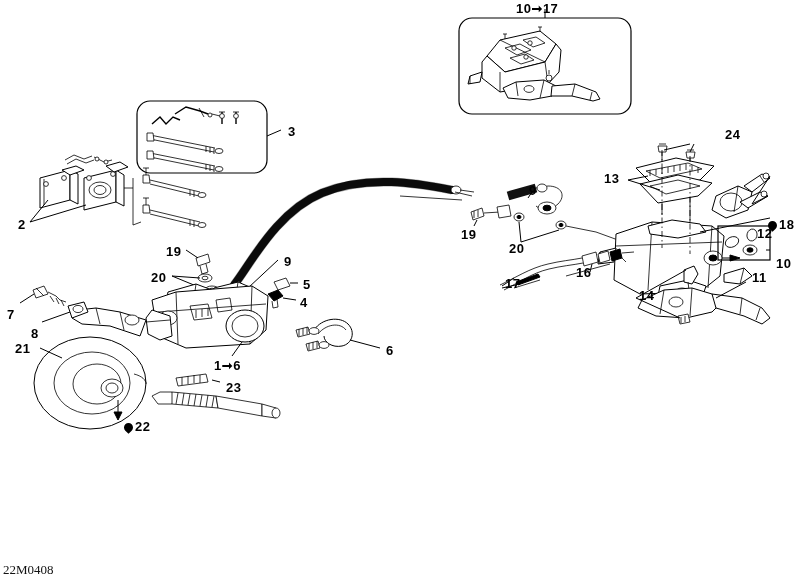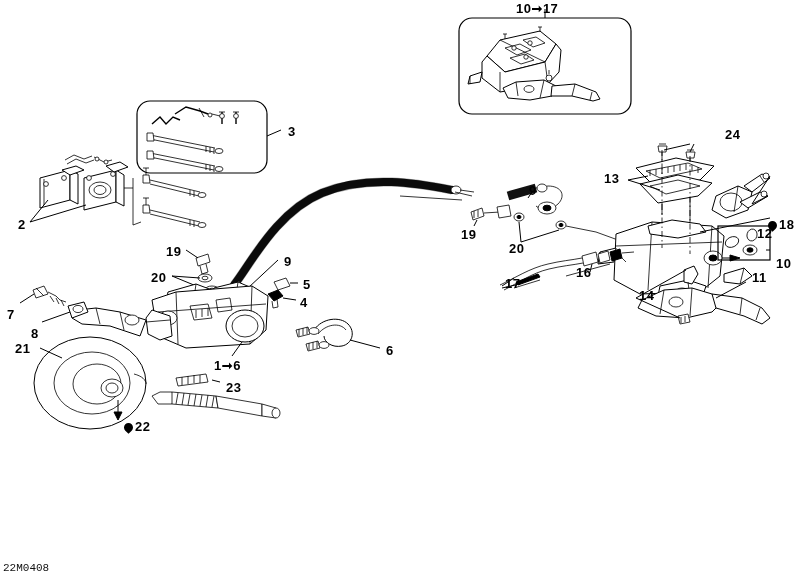--- a/index.html
+++ b/index.html
@@ -2,22 +2,22 @@
 <html><head>
 <meta charset="utf-8">
 <style>
   html,body{margin:0;padding:0;background:#ffffff;}
   body{width:800px;height:580px;position:relative;overflow:hidden;
        font-family:"Liberation Sans",sans-serif;color:#000;}
   #stage{position:absolute;left:0;top:0;width:740px;height:580px;}
   svg#diagram{position:absolute;left:0;top:0;width:800px;height:580px;}
   .lbl{position:absolute;font-weight:bold;font-size:13px;color:#000;
        line-height:13px;white-space:nowrap;letter-spacing:0.5px;}
-  #footer{position:absolute;left:3px;top:562px;font-size:11px;
-          font-family:Liberation Mono, monospace;color:#111;letter-spacing:0px;}
+  #footer{position:absolute;left:3px;top:562px;font-size:13px;
+          font-family:Liberation Serif, serif;color:#111;letter-spacing:0px;}
   .dot{display:inline-block;width:9px;height:9px;border-radius:50% 50% 50% 0;
        background:#000;transform:rotate(-45deg);vertical-align:-1px;margin-right:2px;}
   .arrowglyph{font-size:13px;font-weight:bold;}
 </style>
 </head>
 <body>
 
 <div id="stage">
 
 <svg id="diagram" viewBox="0 0 800 580">

